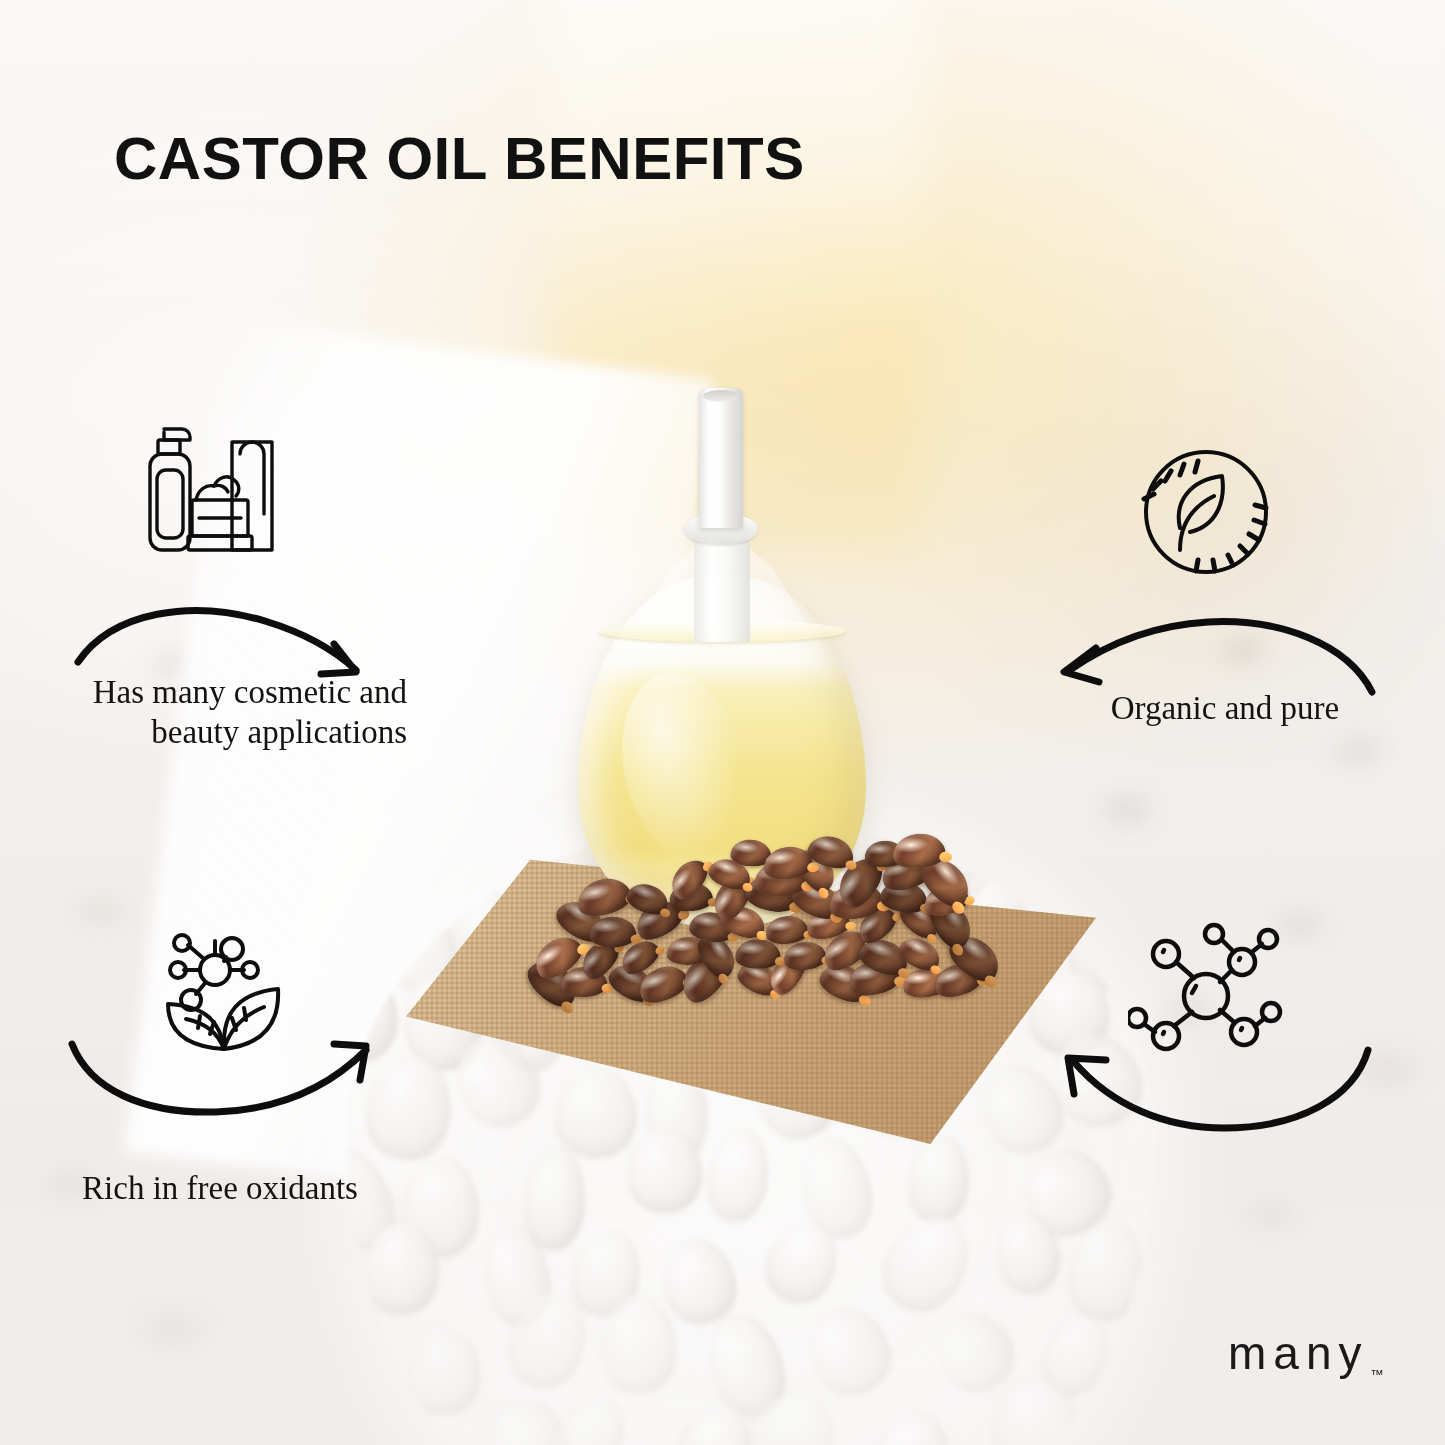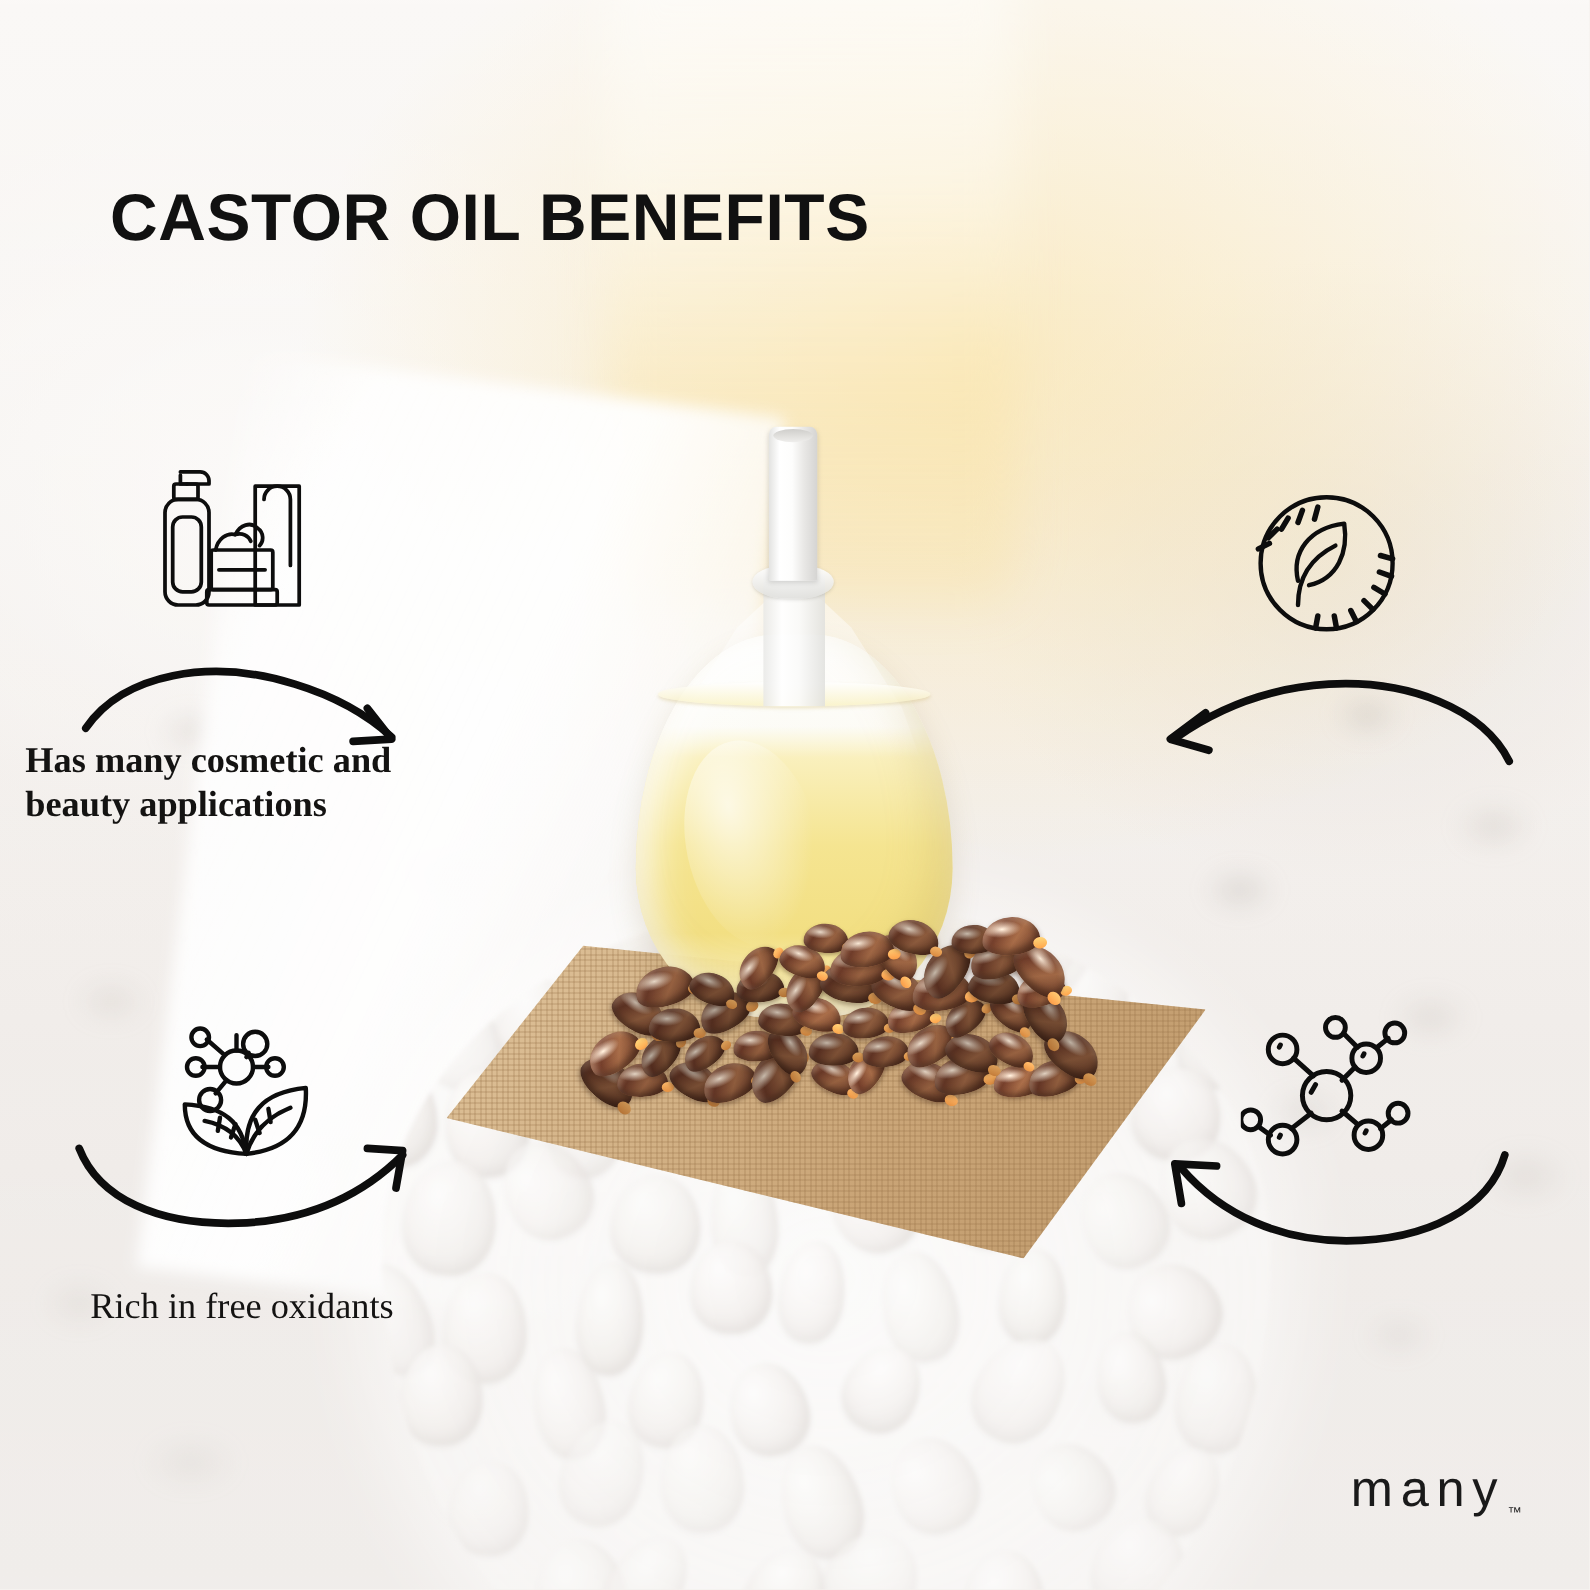--- a/index.html
+++ b/index.html
@@ -72,21 +72,21 @@
   .bg-bottle{
     position:absolute;left:38%;top:-6%;width:26%;height:44%;
     background:linear-gradient(180deg,rgba(255,255,255,.55) 0%,rgba(255,252,240,.40) 38%,rgba(249,215,120,.34) 70%,rgba(247,206,96,.22) 100%);
     border-radius:18% 18% 8% 8%;filter:blur(22px);
   }
   .bg-wash{
     background:linear-gradient(180deg,rgba(255,255,255,.50) 0%,rgba(255,255,255,.26) 30%,rgba(255,255,255,.22) 62%,rgba(255,255,255,.34) 100%);
   }
 
   
-  .header{position:absolute;left:100px;top:128px;width:1090px;margin-top:39px;}
+  .header{position:absolute;left:114px;top:128px;width:1090px;}
   .title{
     font-family:"Liberation Sans", sans-serif;
     font-weight:700;font-size:60px;letter-spacing:.5px;line-height:1.02;
     color:#111111;margin:0;
   }
   .subtitle{
     font-family:"Liberation Serif", serif;
     font-size:31px;line-height:1.28;color:#1c1a19;margin:14px 0 0 0;
     max-width:1040px;
   }
@@ -170,21 +170,21 @@
   .q-text{
     position:absolute;
     font-family:"Liberation Serif", serif;
     font-size:33px;line-height:1.22;color:#141312;
   }
   .q-text.center{text-align:center;}
 
   
   #q-tl-icon{left:136px;top:412px;width:160px;height:150px;}
   #q-tl-arrow{left:72px;top:600px;width:330px;height:100px;}
-  #q-tl-text{left:23px;top:672px;width:350px;text-align:left;font-weight:bold;}
+  #q-tl-text{left:57px;top:672px;width:350px;text-align:right;}
   
   #q-tr-icon{left:1136px;top:442px;width:140px;height:140px;}
   #q-tr-arrow{left:1048px;top:612px;width:330px;height:90px;}
   #q-tr-text{left:1080px;top:688px;width:290px;text-align:center;}
   
   #q-bl-icon{left:152px;top:918px;width:150px;height:140px;}
   #q-bl-arrow{left:66px;top:1028px;width:330px;height:100px;}
   #q-bl-text{left:40px;top:1168px;width:360px;text-align:center;}
   
   #q-br-icon{left:1128px;top:922px;width:160px;height:140px;}
@@ -403,20 +403,21 @@
       <path d="M44 86c-6-26 10-48 42-52 4 26-6 50-32 56"></path>
       <path d="M44 108c0-24 10-42 34-54"></path>
     </svg>
   </div>
   <div class="q-arrow quad" id="q-tr-arrow">
     <svg viewBox="0 0 330 90" width="330" height="90" fill="none" stroke="#0d0d0d" stroke-width="7" stroke-linecap="round" stroke-linejoin="round">
       <path d="M324 80C300 32 232 6 160 10 108 13 62 30 22 58"></path>
       <path d="M48 36L16 60l35 10"></path>
     </svg>
   </div>
+  <div class="q-text quad center" id="q-tr-text">Organic and pure</div>
 
   <div class="q-icon quad" id="q-bl-icon">
     <svg viewBox="0 0 150 140" width="150" height="140" fill="none" stroke="#0d0d0d" stroke-width="4" stroke-linecap="round" stroke-linejoin="round">
 
       <circle cx="63" cy="52" r="15"></circle>
       <path d="M63 37V23"></path>
         <path d="M48 52H32"></path>
         <path d="M78 52h14"></path>
       <path d="M52 41L36 27"></path>
         <path d="M54 64L44 76"></path>

